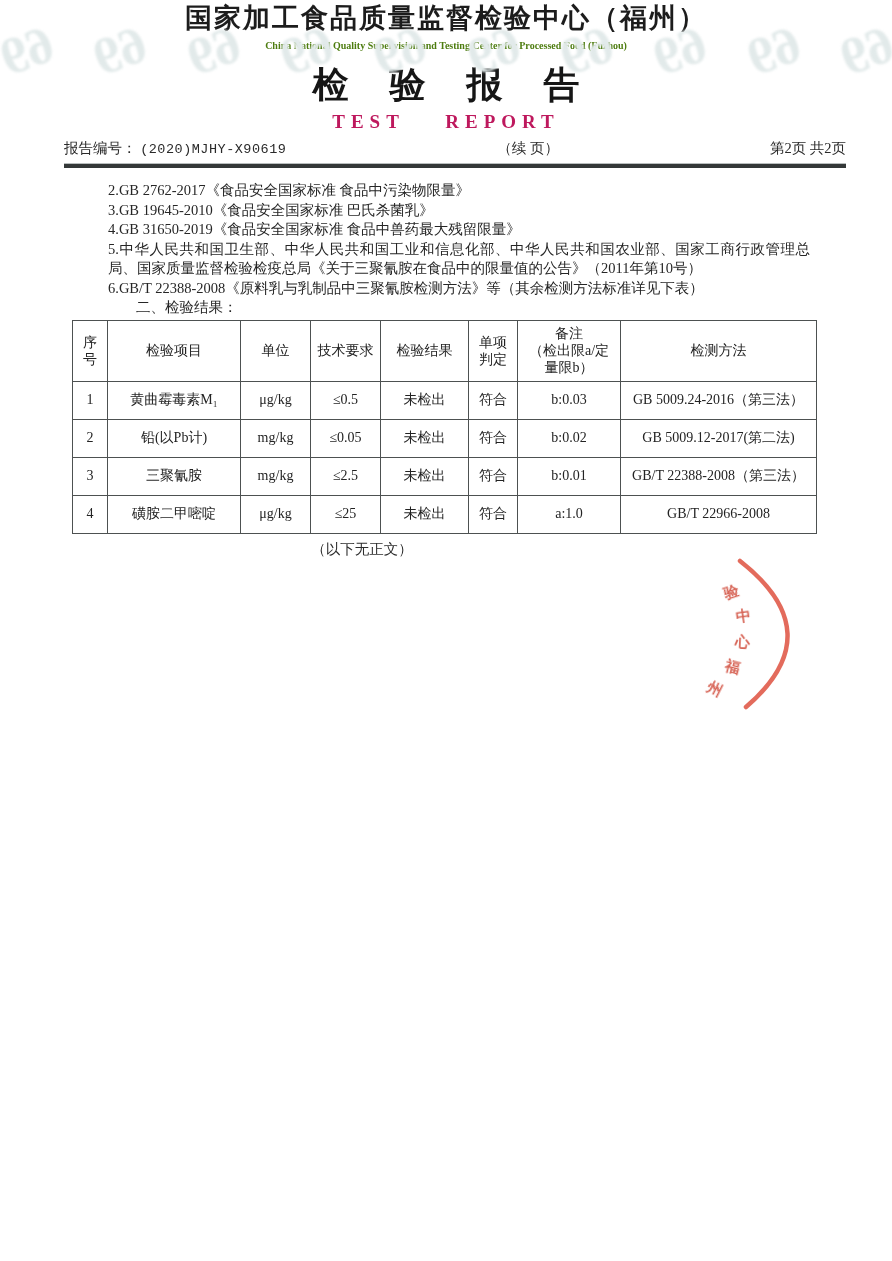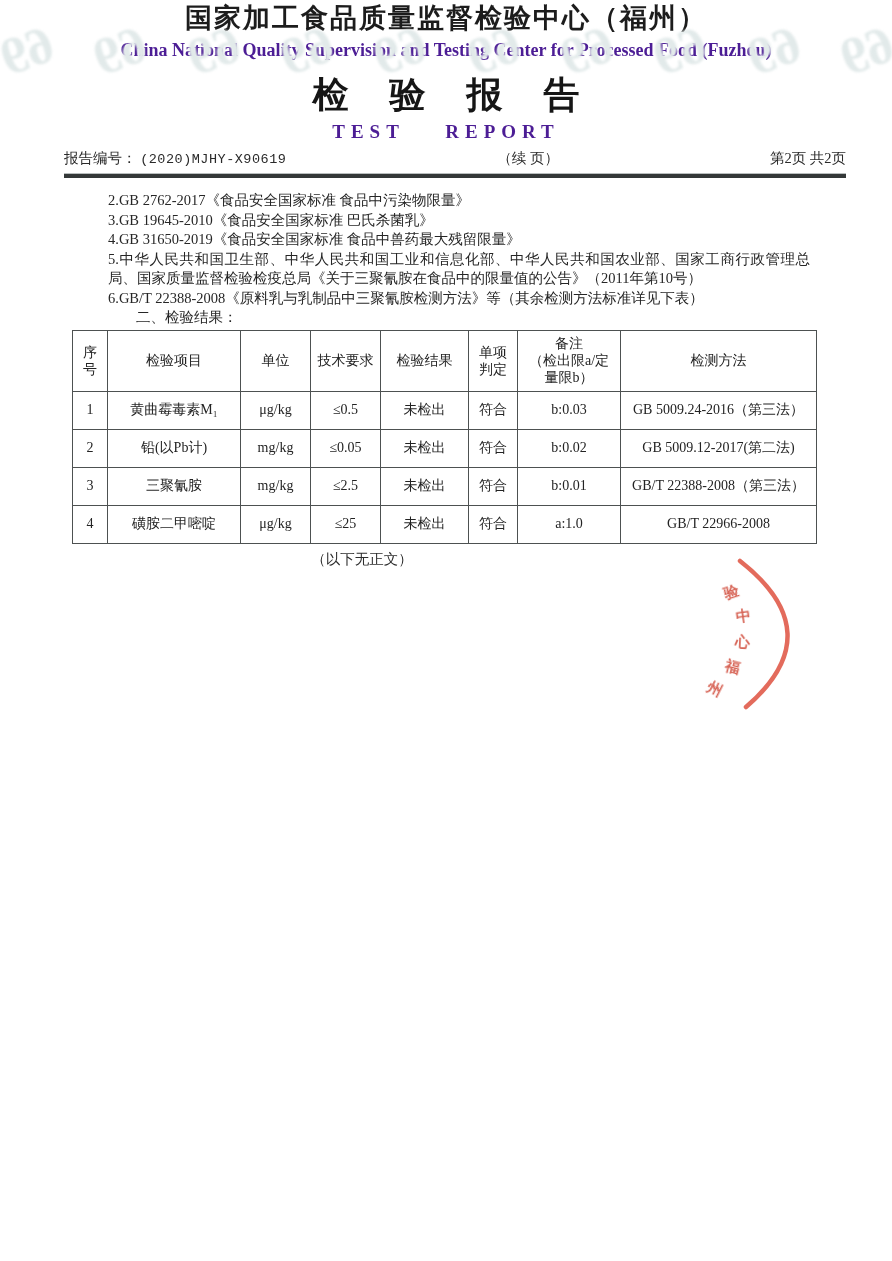--- a/index.html
+++ b/index.html
@@ -17,29 +17,29 @@
   .bleed-glyph{
     font-size:52px;font-weight:bold;color:#e2eaea;
     transform:scaleX(-1) rotate(20deg);
     filter:blur(1.3px);line-height:90px;user-select:none;
   }
   .header{width:100%;text-align:center;}
   .org-cn{
     font-size:27px;font-weight:700;letter-spacing:2px;color:#1c1c1c;
   }
   .org-en{
-    margin-top:4px;font-size:18px;font-weight:700;color:#4c1d95;
+    margin-top:4px;font-size:10px;font-weight:700;color:#4d7c0f;
   }
   .title-cn{
     margin-top:10px;font-size:36px;font-weight:700;letter-spacing:16px;
     color:#161616;text-indent:16px;
   }
   .title-en{
     margin-top:1px;font-size:19px;font-weight:700;letter-spacing:6px;
-    word-spacing:30px;color:#4c1d95;
+    word-spacing:30px;color:#be185d;
   }
   .info-line{
     margin:6px 46px 0 64px;display:flex;align-items:baseline;
     font-size:14.5px;color:#2a2a2a;
   }
   .info-left{white-space:nowrap;}
   .report-no{font-family:"Liberation Mono","DejaVu Sans Mono",monospace;font-size:13.5px;letter-spacing:.5px;}
   .info-center{flex:1;text-align:center;}
   .info-right{white-space:nowrap;}
   .rule{

